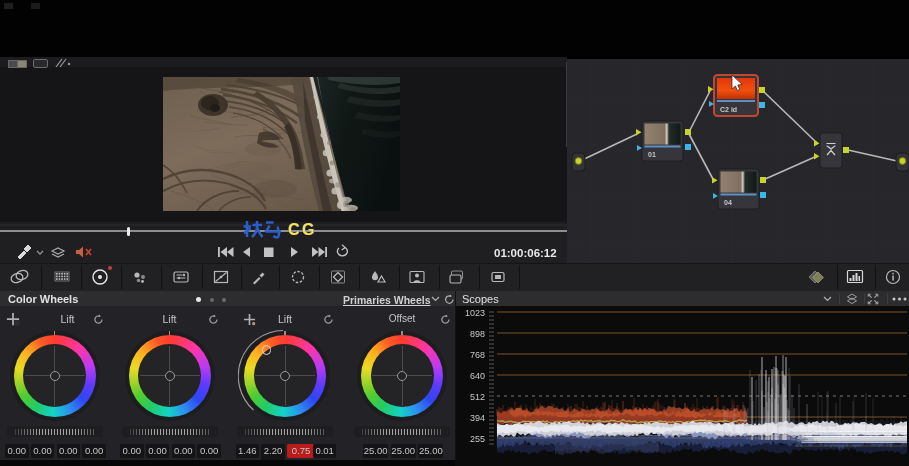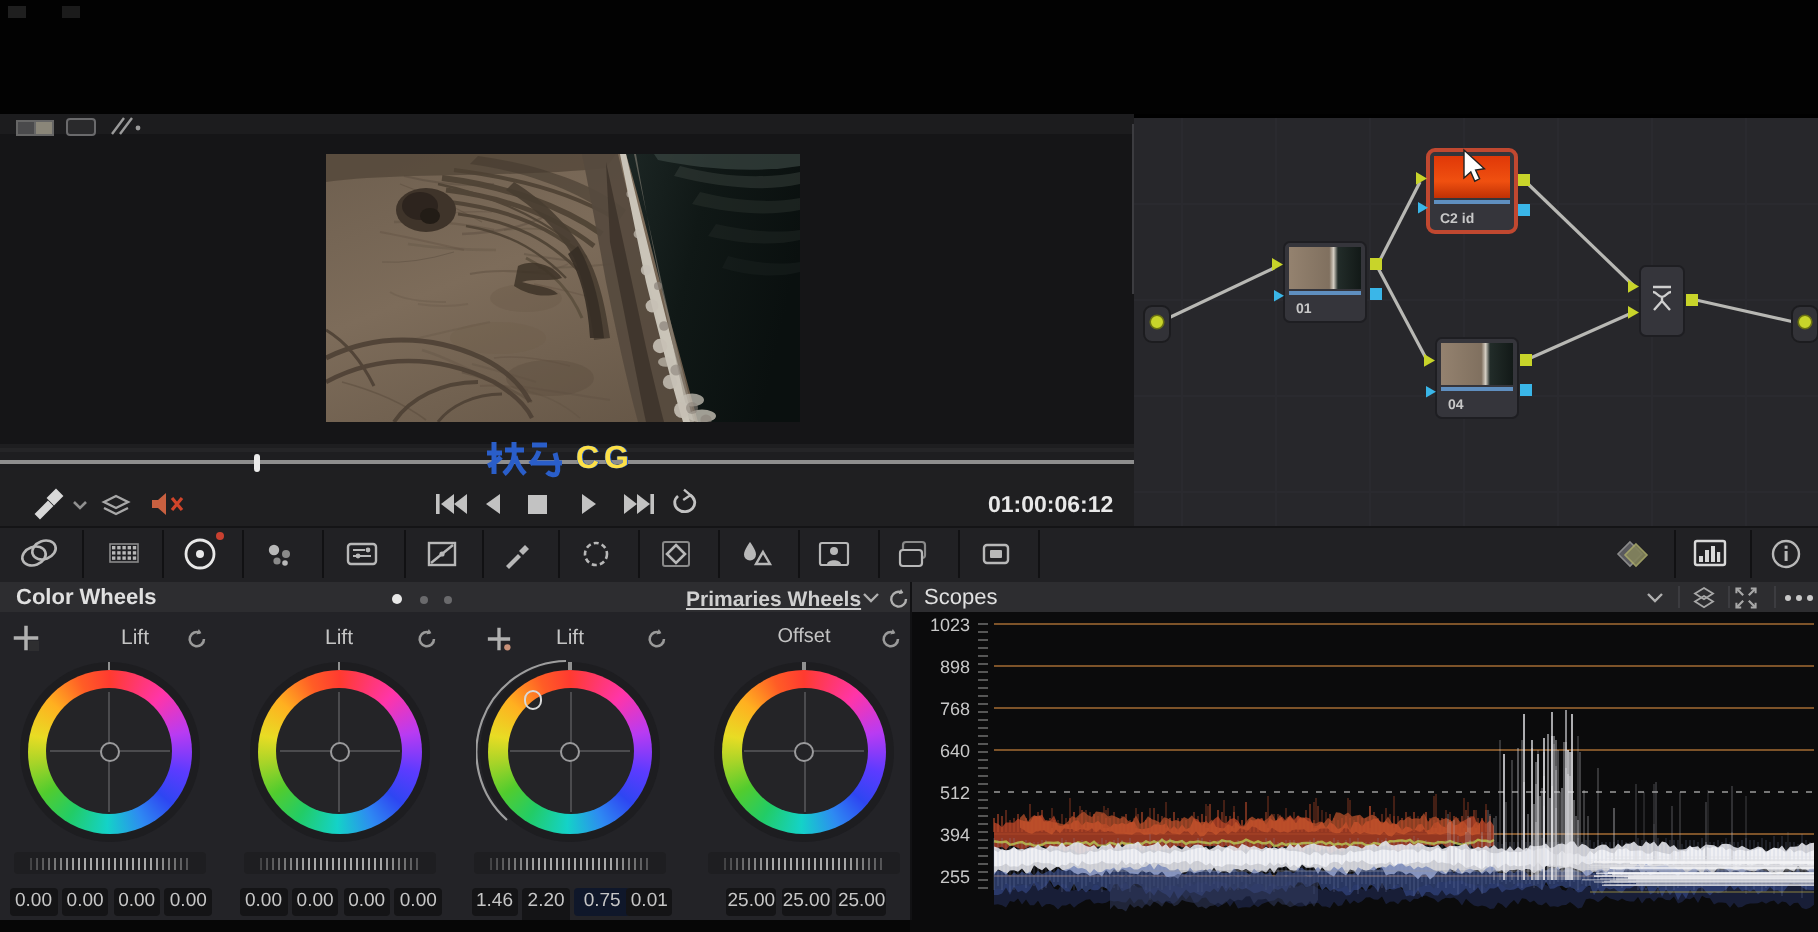--- a/index.html
+++ b/index.html
@@ -442,21 +442,21 @@
 <div class="abs" style="left:244px;top:334.5px;width:82px;height:82px;border-radius:50%;background:conic-gradient(from 0deg, #ff3b30, #ff35a8 42deg, #b93bf2 75deg, #5c3bff 105deg, #2e46f2 130deg, #2e8af2 155deg, #14d2c8 182deg, #22cc66 212deg, #52cc2e 238deg, #a8d428 262deg, #e8dc24 282deg, #ffb020 310deg, #ff5c26 338deg, #ff3b30 360deg);"></div>
 <div class="abs" style="left:253.5px;top:344.0px;width:63px;height:63px;border-radius:50%;background:#242427;"></div>
 <div class="abs" style="left:255px;top:375.0px;width:60px;height:1px;background:#4b4b4e;"></div>
 <div class="abs" style="left:284.5px;top:345.5px;width:1px;height:60px;background:#4b4b4e;"></div>
 <div class="abs" style="left:280px;top:370.5px;width:10px;height:10px;border-radius:50%;border:1.5px solid #9a9a9c;background:#242427;box-sizing:border-box;"></div>
 <div class="abs" style="left:237px;top:426px;width:96px;height:11px;background:#1e1e21;border-radius:2px;overflow:hidden;">
     <div class="abs" style="left:8px;top:2.5px;width:80px;height:6px;background:repeating-linear-gradient(90deg,#b8b8b8 0 1px,transparent 1px 3px);opacity:0.9;-webkit-mask-image:linear-gradient(90deg,rgba(0,0,0,0.25),rgba(0,0,0,1) 30%,rgba(0,0,0,1) 75%,rgba(0,0,0,0.35));"></div>
   </div>
 <div class="abs" style="left:235.5px;top:444px;width:23.5px;height:14px;background:#141416;border-radius:2px;color:#c6c6c6;font-size:9.5px;text-align:center;line-height:14px;">1.46</div>
 <div class="abs" style="left:261.3px;top:444px;width:23.5px;height:28px;background:#141416;border-radius:2px;color:#c6c6c6;font-size:9.5px;text-align:center;line-height:14px;">2.20</div>
-<div class="abs" style="left:287.1px;top:444px;width:28px;height:14px;background:#0f172a;border-radius:2px;color:#c6c6c6;font-size:9.5px;text-align:center;line-height:14px;">0.75</div>
+<div class="abs" style="left:287.1px;top:444px;width:28px;height:14px;background:#b91c1c;border-radius:2px;color:#c6c6c6;font-size:9.5px;text-align:center;line-height:14px;">0.75</div>
 <div class="abs" style="left:312.9px;top:444px;width:23.5px;height:14px;background:#141416;border-radius:2px;color:#c6c6c6;font-size:9.5px;text-align:center;line-height:14px;">0.01</div>
 <div class="abs" style="left:362px;top:312.5px;width:80px;text-align:center;font-size:10px;color:#c4c4c4;">Offset</div>
 <svg class="abs" style="left:440px;top:314px;" width="11" height="11" viewBox="0 0 12 12">
     <path d="M9.8 6 a3.9 3.9 0 1 1 -2.1 -3.4" stroke="#9a9a9a" stroke-width="1.4" fill="none"></path>
     <path d="M7 0.6 l1.4 2.2 l-2.7 0.7 Z" fill="#9a9a9a"></path>
   </svg>
 <div class="abs" style="left:357px;top:330.5px;width:90px;height:90px;border-radius:50%;background:#1d1d20;"></div>
 <div class="abs" style="left:361px;top:334.5px;width:82px;height:82px;border-radius:50%;background:conic-gradient(from 0deg, #ff3b30, #ff35a8 42deg, #b93bf2 75deg, #5c3bff 105deg, #2e46f2 130deg, #2e8af2 155deg, #14d2c8 182deg, #22cc66 212deg, #52cc2e 238deg, #a8d428 262deg, #e8dc24 282deg, #ffb020 310deg, #ff5c26 338deg, #ff3b30 360deg);"></div>
 <div class="abs" style="left:370.5px;top:344.0px;width:63px;height:63px;border-radius:50%;background:#242427;"></div>
 <div class="abs" style="left:372px;top:375.0px;width:60px;height:1px;background:#4b4b4e;"></div>

